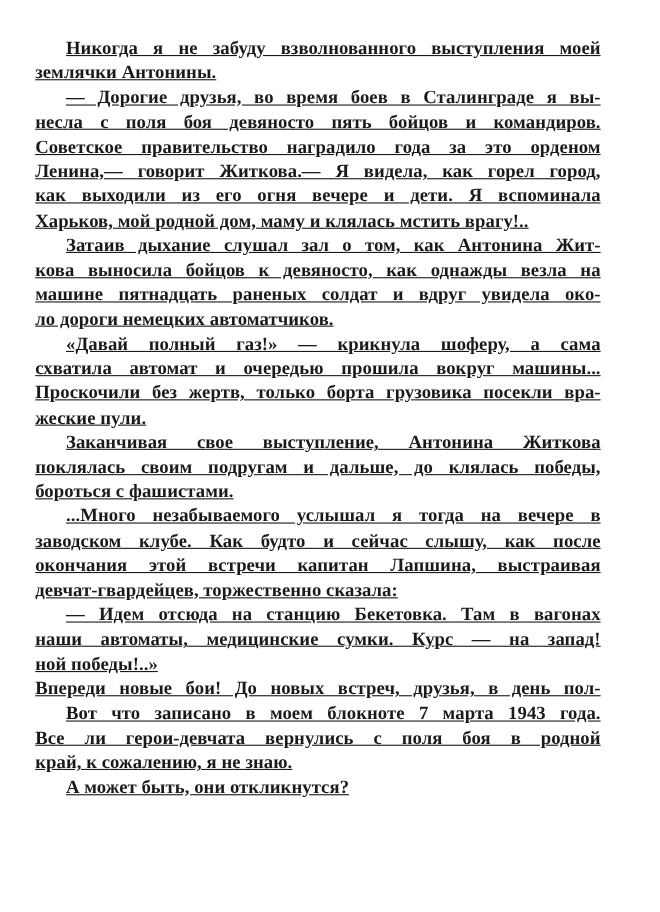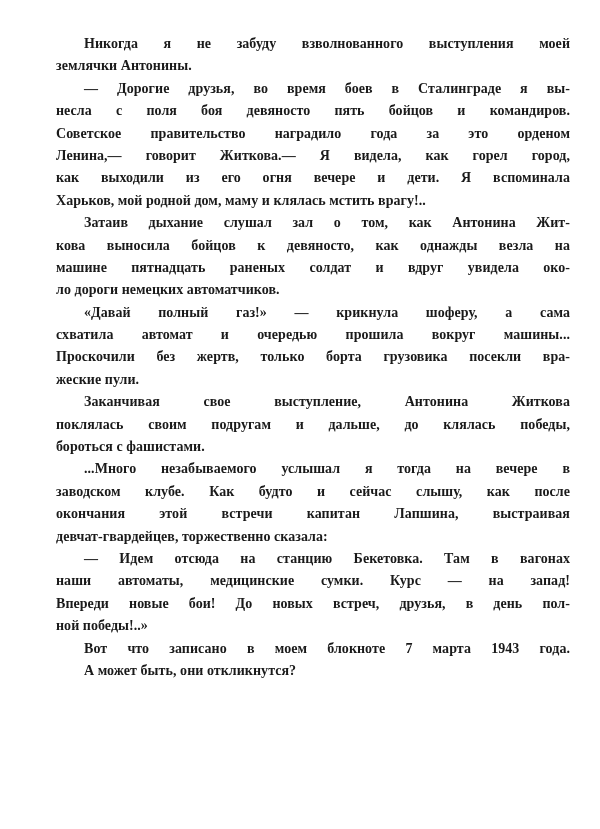--- a/index.html
+++ b/index.html
@@ -1,27 +1,28 @@
 <!DOCTYPE html>
 <html><head>
 <meta charset="utf-8">
 <style>
   html, body { margin: 0; padding: 0; background: #ffffff; }
   body { width: 600px; height: 829px; position: relative; overflow: hidden; }
   .page {
     position: absolute;
-    left: 56px;
+    left: 32px;
     top: 33px;
     width: 514px;
     color: #1a1a1a;
     font-family: "Liberation Serif", "DejaVu Serif", serif;
-    font-size: 14px;
+    font-size: 17px;
     line-height: 22.4px;
     font-weight: bold;
     letter-spacing: 0.05px;
+    text-decoration: underline;
   }
   .line {
     display: block;
     height: 22.4px;
     white-space: nowrap;
     text-align: justify;
     text-align-last: justify;
   }
   .line.indent { padding-left: 28px; }
   .line.last { text-align-last: left; }
@@ -61,22 +62,24 @@
   </div>
   <div>
     <span class="line indent">...Много незабываемого услышал я тогда на вечере в</span>
     <span class="line">заводском клубе. Как будто и сейчас слышу, как после</span>
     <span class="line">окончания этой встречи капитан Лапшина, выстраивая</span>
     <span class="line last">девчат-гвардейцев, торжественно сказала:</span>
   </div>
   <div>
     <span class="line indent">— Идем отсюда на станцию Бекетовка. Там в вагонах</span>
     <span class="line">наши автоматы, медицинские сумки. Курс — на запад!</span>
+    <span class="line last">ной победы!..»</span>
     <span class="line">Впереди новые бои! До новых встреч, друзья, в день пол-</span>
-    <span class="line last">ной победы!..»</span>
   </div>
   <div>
     <span class="line indent">Вот что записано в моем блокноте 7 марта 1943 года.</span>
+    <span class="line">Все ли герои-девчата вернулись с поля боя в родной</span>
+    <span class="line last">край, к сожалению, я не знаю.</span>
   </div>
   <div>
     <span class="line indent last">А может быть, они откликнутся?</span>
   </div>
 </div>
 
 </body></html>

